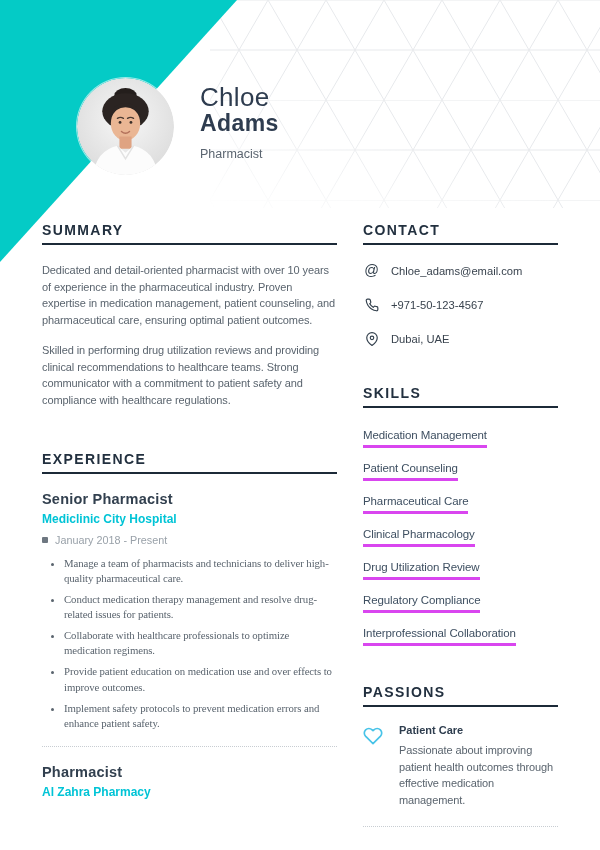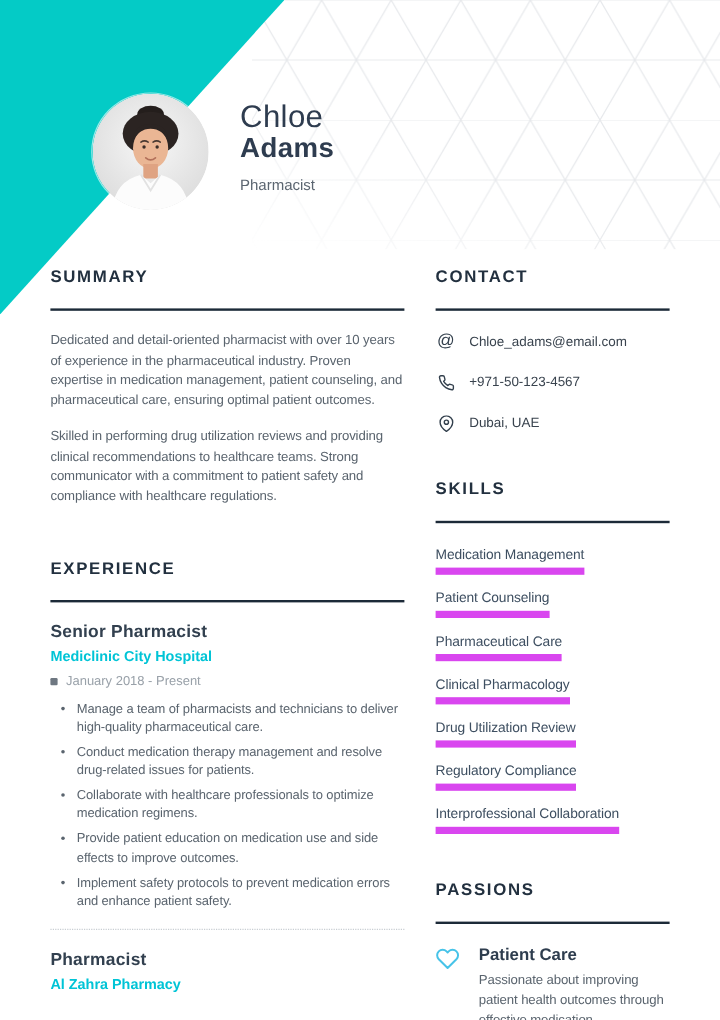--- a/index.html
+++ b/index.html
@@ -58,21 +58,21 @@
     position: absolute;
     top: 222px; left: 42px; right: 42px;
     display: flex; gap: 26px;
   }
   .col-left  { width: 295px; flex: 0 0 295px; }
   .col-right { width: 195px; flex: 0 0 195px; }
 
   .section-heading {
     font-size: 14px; font-weight: 700;
     letter-spacing: 1.4px; color: #22303f;
-    padding-bottom: 19px;
+    padding-bottom: 5px;
     border-bottom: 2.5px solid #1c2a38;
     margin-bottom: 17px;
   }
   .section { margin-top: 0; }
   .section.gap-lg { margin-top: 42px; }
   .section.gap-md { margin-top: 38px; }
 
   .body-text, .job-desc, .passion-text {
     font-size: 11px; line-height: 1.52; color: #5a646e;
     letter-spacing: -0.1px;
@@ -94,21 +94,21 @@
     display: flex; align-items: center; gap: 7px;
     font-size: 10.8px; color: #99a1a9;
     margin-bottom: 10px;
   }
   .date-square {
     width: 6px; height: 6px; border-radius: 1px;
     background: #6e7781; flex: 0 0 6px;
   }
   .job-desc { margin-bottom: 7px; }
   .job-bullets {
-    margin: 0 0 0 3px; padding-left: 19px;
+    margin: 0 0 0 3px; padding-left: 19px; font-family: Liberation Serif, serif;
   }
   .job-bullets li {
     font-size: 10.8px; line-height: 1.4; color: #5a646e;
     margin-bottom: 6px; letter-spacing: -0.1px;
   }
   .dotted-divider {
     border: none;
     border-top: 1px dotted #c8cdd2;
     margin: 15px 0 17px;
   }
@@ -126,29 +126,29 @@
   }
   .at-glyph { font-size: 14.5px; font-weight: 400; color: #33404d; line-height: 1; }
 
   
   .skills-list { list-style: none; }
   .skills-list li { margin-bottom: 10px; }
   .skills-list li span {
     display: inline-block;
     font-size: 11.5px; color: #3e4f61;
     padding-bottom: 4px;
-    border-bottom: 6px solid #d946ef;
+    border-bottom: 3px solid #d946ef;
     letter-spacing: -0.1px;
   }
 
   
   .passion-item { display: flex; gap: 14px; }
   .passion-icon { width: 22px; flex: 0 0 22px; padding-top: 2px; }
   .passion-title {
-    font-size: 14px; font-weight: 700; color: #2e3d4e;
+    font-size: 11px; font-weight: 700; color: #2e3d4e;
     margin-bottom: 6px;
   }
   .passion-divider { margin-top: 17px; }
 </style>
 </head>
 <body>
 
 <svg class="pattern-svg" viewBox="0 0 390 208">
   <defs>
     <pattern id="triGrid" width="58" height="100" patternUnits="userSpaceOnUse">
@@ -219,21 +219,21 @@
         <div class="job-title">Senior Pharmacist</div>
         <div class="job-company">Mediclinic City Hospital</div>
         <div class="job-date">
           <span class="date-square"></span>
           <span>January 2018 - Present</span>
         </div>
         <ul class="job-bullets">
           <li>Manage a team of pharmacists and technicians to deliver high-quality pharmaceutical care.</li>
           <li>Conduct medication therapy management and resolve drug-related issues for patients.</li>
           <li>Collaborate with healthcare professionals to optimize medication regimens.</li>
-          <li>Provide patient education on medication use and side effects to improve outcomes.</li>
+          <li>Provide patient education on medication use and over effects to improve outcomes.</li>
           <li>Implement safety protocols to prevent medication errors and enhance patient safety.</li>
         </ul>
       </div>
 
       <hr class="dotted-divider">
 
       <div class="job">
         <div class="job-title">Pharmacist</div>
         <div class="job-company">Al Zahra Pharmacy</div>
 

